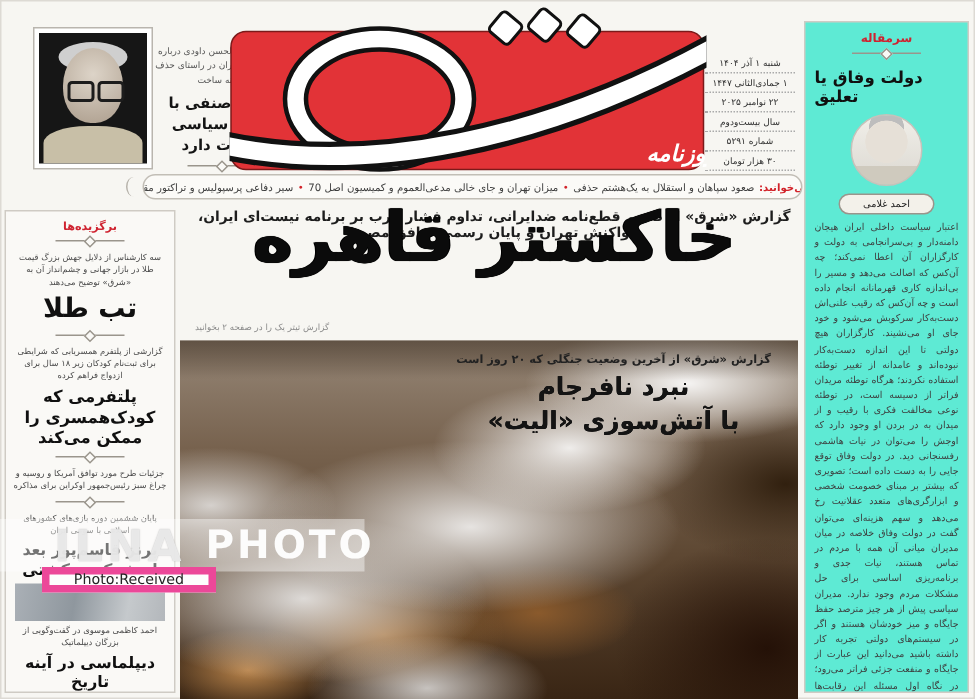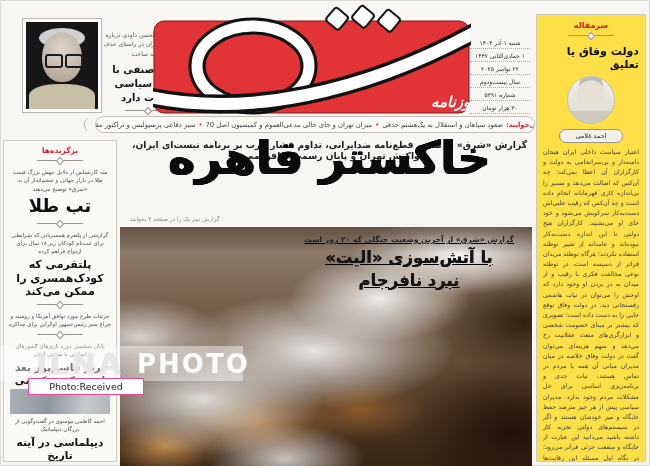--- a/index.html
+++ b/index.html
@@ -30,23 +30,23 @@
   .dateline div:last-child{border-bottom:none;}
 
   
   .orn{position:relative;width:46px;height:6px;margin:3px auto;flex:none;}
   .orn::before{content:"";position:absolute;left:0;right:0;top:2px;border-top:1px solid #9a958c;}
   .orn::after{content:"";position:absolute;left:50%;top:0;width:4px;height:4px;margin-left:-3px;
               background:#faf9f6;border:1px solid #9a958c;transform:rotate(45deg);}
 
   
   .ed-col{position:absolute;left:536px;top:14px;width:110px;height:448px;border:1px solid #cfcbc4;
-          background:#fde047;box-sizing:border-box;padding:6px 6px;overflow:hidden;}
+          background:#5eead4;box-sizing:border-box;padding:6px 6px;overflow:hidden;}
   .ed-label{color:#cf2330;font-size:8px;font-weight:bold;text-align:center;letter-spacing:1px;}
-  .ed-title{font-size:11px;font-weight:bold;color:#101010;text-align:right;margin:6px 0 5px;}
+  .ed-title{font-size:11px;font-weight:bold;color:#101010;text-align:left;margin:6px 0 5px;}
   .ed-photo{position:relative;width:46px;height:46px;border-radius:50%;margin:0 auto;border:1px solid #c6c2ba;
             background:radial-gradient(circle at 50% 38%,#e6e0d7 0 38%,rgba(0,0,0,0) 39%),
                        radial-gradient(circle at 50% 18%,#bdbdbd 0 26%,rgba(0,0,0,0) 27%),
                        linear-gradient(to top,#cfcabe 0 12px,rgba(0,0,0,0) 12px),
                        linear-gradient(#f1efe9,#dbd8d1);overflow:hidden;}
   .ed-author{width:62px;margin:5px auto 4px;border:1px solid #9a958c;border-radius:9px;font-size:6.5px;
              text-align:center;padding:2px 0;color:#222;background:#f3f1ea;}
   .ed-body{font-size:6.3px;line-height:1.62;text-align:justify;color:#3c3c3c;}
 
   
@@ -76,21 +76,21 @@
       radial-gradient(ellipse 200px 82px at 47% 52%,rgba(248,248,248,.88),rgba(255,255,255,0) 70%),
       radial-gradient(ellipse 170px 78px at 20% 72%,rgba(245,245,245,.85),rgba(255,255,255,0) 72%),
       radial-gradient(ellipse 120px 55px at 5% 46%,rgba(240,240,240,.8),rgba(255,255,255,0) 70%),
       radial-gradient(ellipse 115px 50px at 40% 97%,rgba(238,238,238,.78),rgba(255,255,255,0) 70%),
       radial-gradient(ellipse 80px 40px at 11% 92%,#b8834a,rgba(184,131,74,0) 70%),
       radial-gradient(ellipse 112px 50px at 33% 82%,#a06c35,rgba(160,108,53,0) 72%),
       radial-gradient(ellipse 92px 45px at 58% 76%,#8a5a2c,rgba(138,90,44,0) 72%),
       radial-gradient(ellipse 130px 95px at 95% 86%,#241107,rgba(36,17,7,0) 78%),
       radial-gradient(ellipse 120px 70px at 98% 40%,#31200f,rgba(49,32,15,0) 75%),
       linear-gradient(to bottom,#837260 0%,#8c7b6a 10%,#77624e 30%,#5c4631 62%,#392514 100%);}
-  .fire-text{position:absolute;right:8px;top:7px;width:230px;text-align:center;text-decoration:underline;}
+  .fire-text{position:absolute;right:8px;top:7px;width:230px;text-align:center;}
   .fire-kicker{font-size:7.6px;font-weight:bold;color:#222;line-height:1.5;}
   .fire-title{font-size:16.5px;font-weight:bold;color:#141414;line-height:1.35;margin-top:2px;
               text-shadow:0 0 .4px #000;}
 
   
   .hl-col{position:absolute;left:3px;top:140px;width:114px;height:322px;border:1px solid #cfcbc4;
           background:#faf9f6;box-sizing:border-box;padding:5px 5px;display:flex;flex-direction:column;
           align-items:center;overflow:hidden;}
   .hl-label{color:#cf2330;font-size:7.5px;font-weight:bold;flex:none;}
   .hl-kicker{font-size:5.6px;color:#4a4a4a;line-height:1.5;text-align:center;flex:none;margin-top:1px;}
@@ -99,21 +99,21 @@
   .hl-photo{width:100px;height:25px;flex:none;margin:2px 0;
             background:linear-gradient(100deg,#aab0b6,#8f979e 40%,#c5c9cc 75%,#b3b7bb);}
 
   
   .wm-band{position:absolute;left:0;top:346px;width:243px;height:35px;background:rgba(255,255,255,.42);
            display:flex;align-items:center;direction:ltr;z-index:6;}
   .wm-ilna{margin-left:36px;font-size:29px;font-weight:bold;letter-spacing:3px;
            color:rgba(235,235,235,.92);text-shadow:0 0 1px rgba(140,140,140,.55);}
   .wm-photo{margin-left:13px;font-size:26px;font-weight:bold;letter-spacing:2px;color:rgba(255,255,255,.95);}
   .wm-strip{position:absolute;left:28px;top:378px;width:116px;height:17px;background:#fdfdfd;
-            border:1px solid #ec4899;box-sizing:border-box;display:flex;align-items:center;justify-content:center;
+            border:5px solid #ec4899;box-sizing:border-box;display:flex;align-items:center;justify-content:center;
             direction:ltr;font-size:9.5px;color:#232323;z-index:7;}
 </style>
 </head>
 <body>
 
 <div class="page">
 
   <div class="tl-photo">
     <div class="tl-photo-inner">
       <span class="tl-hair"></span>
@@ -179,22 +179,22 @@
   <div class="lead-kicker">گزارش «شرق» از صدور قطع‌نامه ضدایرانی، تداوم فشار غرب بر برنامه نیست‌ای ایران، واکنش تهران و پایان رسمی توافق مصر</div>
   <div class="headline">خاکستر قاهره</div>
   <div class="headline-note">گزارش تیتر یک را در صفحه ۲ بخوانید</div>
 
   <div class="fire">
     <div class="fire-text">
       <div class="fire-kicker">
         <div>گزارش «شرق» از آخرین وضعیت جنگلی که ۲۰ روز است</div>
       </div>
       <div class="fire-title">
+        <div>نبرد نافرجام</div>
         <div>با آتش‌سوزی «الیت»</div>
-        <div>نبرد نافرجام</div>
       </div>
     </div>
   </div>
 
   <div class="hl-col">
     <div class="hl-label">برگزیده‌ها</div>
     <div class="orn"></div>
     <div class="hl-kicker">سه کارشناس از دلایل جهش بزرگ قیمت طلا در بازار جهانی و چشم‌انداز آن به «شرق» توضیح می‌دهند</div>
     <div class="hl-title t1">تب طلا</div>
     <div class="orn"></div>

